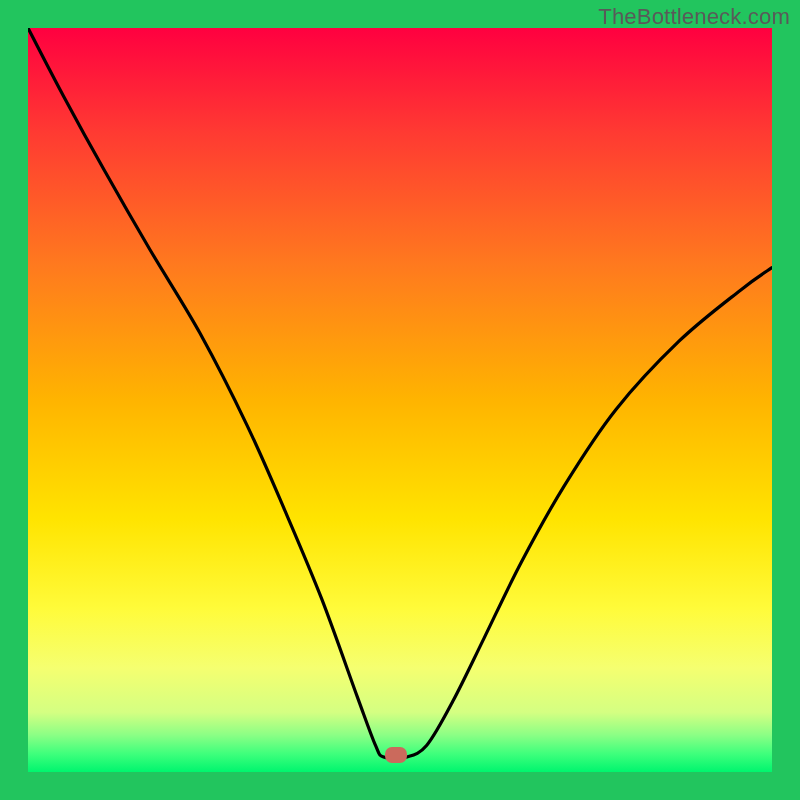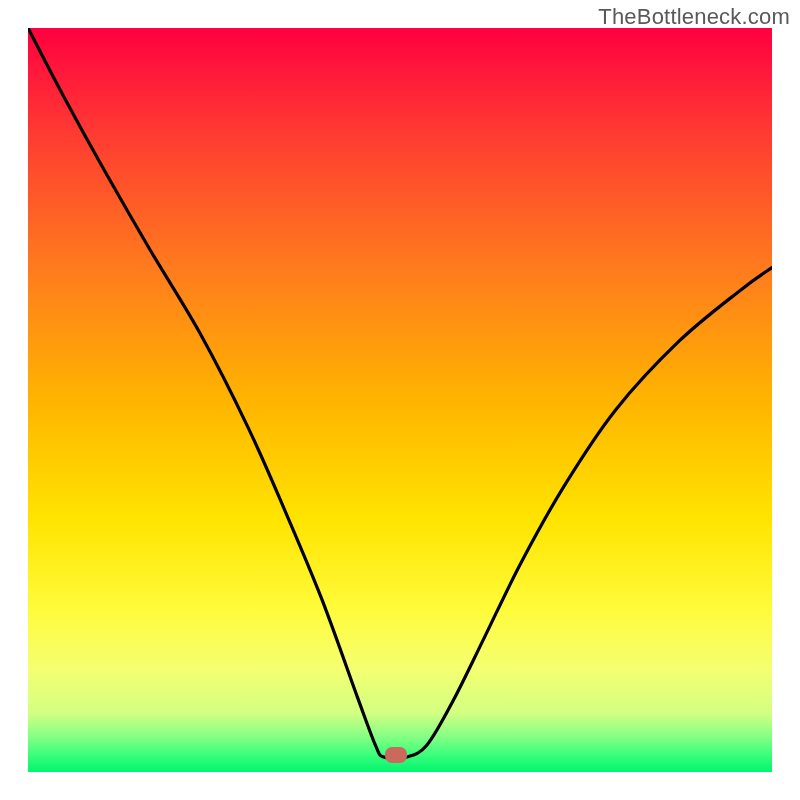--- a/index.html
+++ b/index.html
@@ -8,21 +8,21 @@
     width: 800px;
     height: 800px;
     background: #000;
     overflow: hidden;
     font-family: Arial, Helvetica, sans-serif;
   }
   .frame {
     position: relative;
     width: 800px;
     height: 800px;
-    background: #ffffff;
+    background: #22c55e;
   }
   .watermark {
     position: absolute;
     top: 4px;
     right: 10px;
     color: #595959;
     font-size: 22px;
     font-weight: 400;
     letter-spacing: 0.2px;
     z-index: 5;

